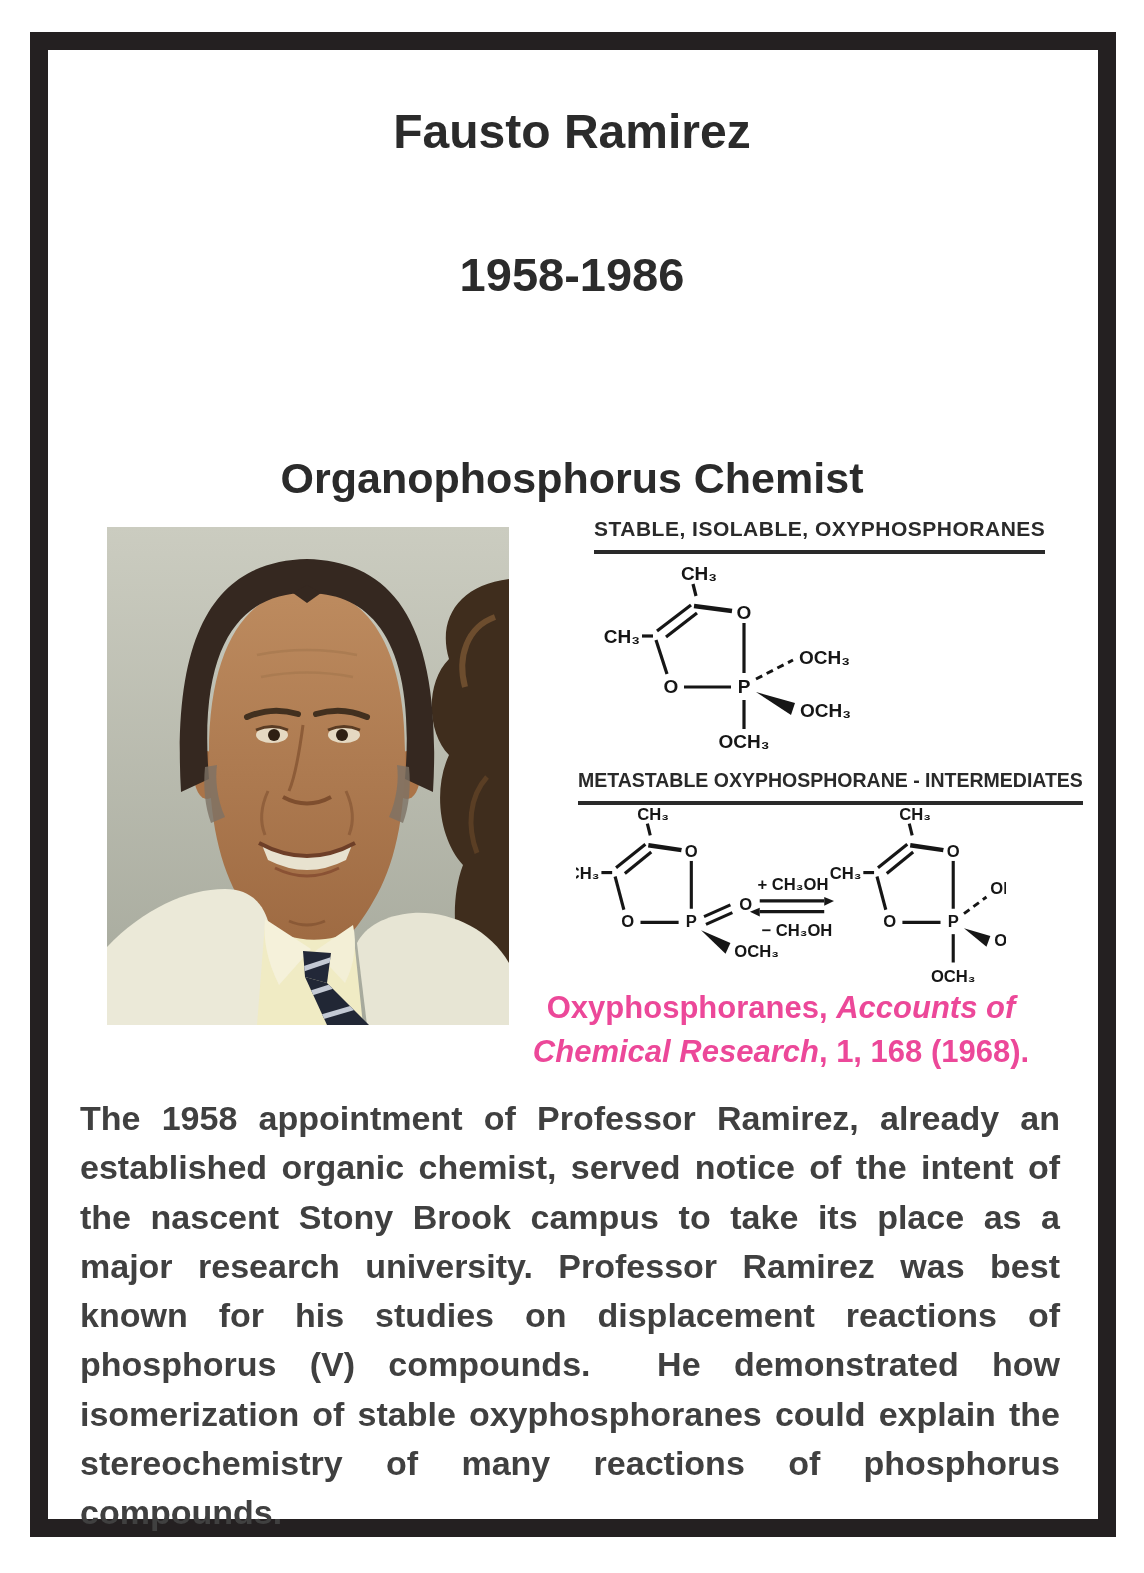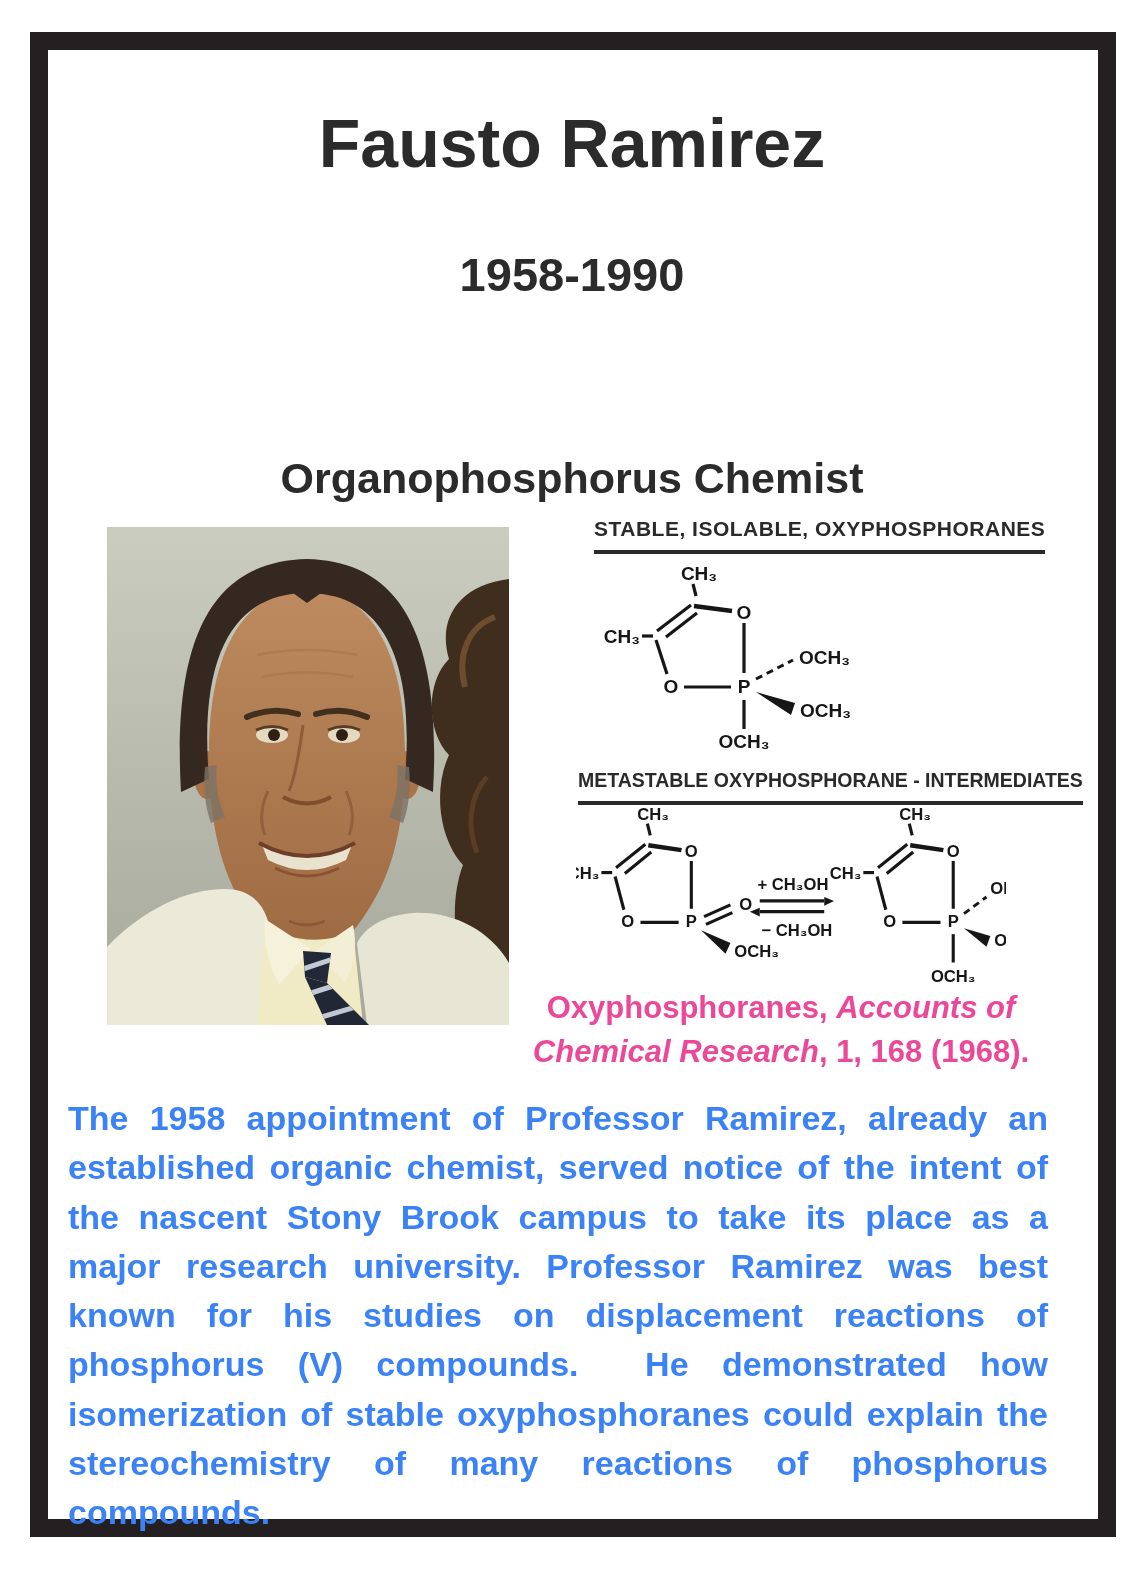--- a/index.html
+++ b/index.html
@@ -7,21 +7,21 @@
     position:relative; width:1144px; height:1573px;
     background:#ffffff; overflow:hidden;
     font-family:"Liberation Sans","DejaVu Sans",sans-serif;
     color:#222222;
   }
   .frame {
     position:absolute; left:30px; top:32px; right:28px; bottom:36px;
     border:18px solid #242021;
   }
   .center-text { position:absolute; left:0; width:100%; text-align:center; }
-  .name-title { top:104px; font-size:68px; font-weight:700; letter-spacing:0px; color:#2b2b2b; }
+  .name-title { top:104px; font-size:48px; font-weight:700; letter-spacing:0px; color:#2b2b2b; }
   .role-block { top:243px; font-size:47px; font-weight:700; line-height:63px; color:#2b2b2b; }
   .field-line { top:414px; font-size:43px; font-weight:700; color:#2b2b2b;margin-top:40px; }
 
   .photo-wrap { position:absolute; left:107px; top:527px; width:402px; height:498px; }
 
   .diagram-heading {
     position:absolute; font-weight:700; color:#2a2a2a;
     border-bottom:4px solid #2a2a2a; padding-bottom:9px; white-space:nowrap;
   }
   .dh1 { left:594px; top:517px; font-size:21px; letter-spacing:0.5px; }
@@ -31,22 +31,22 @@
   .diagram2-svg { position:absolute; left:576px; top:800px; }
 
   .citation {
     position:absolute; left:530px; top:986px; width:502px;
     font-size:31px; font-weight:700; line-height:44px; color:#ec4899;text-align:center;
   }
   .citation i { font-style:italic; }
   .citation b { font-weight:700; }
 
   .body-text {
-    position:absolute; left:68px; top:1094px; width:980px;
-    font-size:34px; font-weight:700; line-height:49.3px; color:#3b82f6;
+    position:absolute; left:80px; top:1094px; width:980px;
+    font-size:34px; font-weight:700; line-height:49.3px; color:#404040;
     text-align:justify; text-align-last:left;
   }
 
   svg text {
     font-family:"Liberation Sans","DejaVu Sans",sans-serif;
     font-weight:700; fill:#161616;
   }
   .bond { stroke:#161616; stroke-width:3.2; fill:none; }
   .bond-thick { stroke:#161616; stroke-width:4.5; fill:none; }
   .bond-dash { stroke:#161616; stroke-width:3; fill:none; stroke-dasharray:7 5; }
@@ -56,21 +56,21 @@
 </head>
 <body>
 
 <div class="page">
 
   <div class="frame"></div>
 
   <div class="center-text name-title">Fausto Ramirez</div>
 
   <div class="center-text role-block">
-    <div>1958-1990</div>
+    <div>1958-1986</div>
   </div>
 
   <div class="center-text field-line">Organophosphorus Chemist</div>
 
   <div class="photo-wrap">
     <svg width="402" height="498" viewBox="0 0 402 498">
       <defs>
         <linearGradient id="wallGrad" x1="0" y1="0" x2="0" y2="1">
           <stop offset="0" stop-color="#cbccc0"></stop>
           <stop offset="1" stop-color="#a5a89b"></stop>

